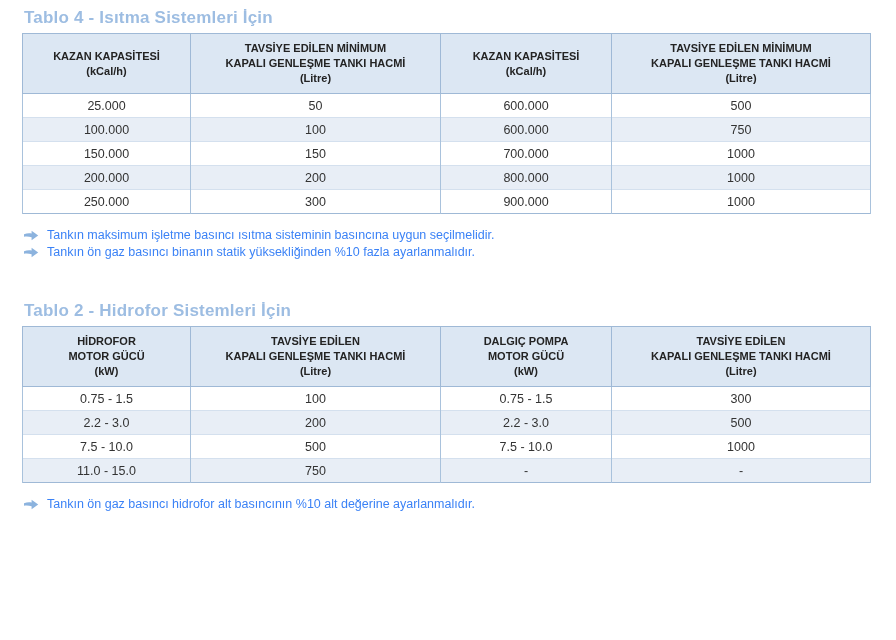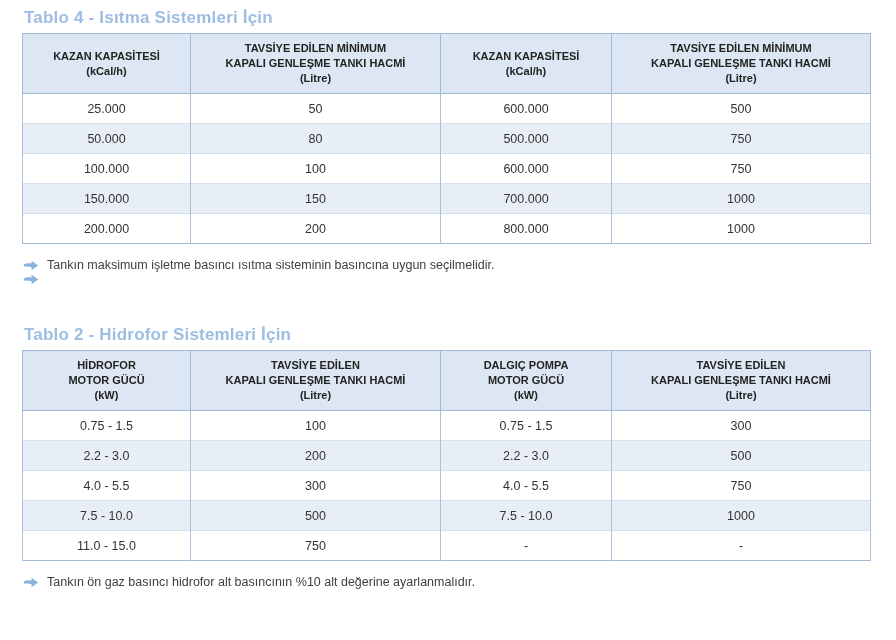--- a/index.html
+++ b/index.html
@@ -34,34 +34,34 @@
     padding:7px 4px;
     line-height:1.35;
     white-space:pre-line;
     height:60px;
   }
   tbody td {
     font-size:12.5px;
     color:#333333;
     text-align:center;
     vertical-align:middle;
-    height:30px;
+    height:24px;
     padding:0 4px;
     border-left:1px solid #a9c2dc;
     border-right:1px solid #a9c2dc;
     border-top:1px solid #d4e0ee;
   }
   tbody tr:first-child td { border-top:none; }
   tbody tr:nth-child(even) td { background:#e8eef6; }
   .notes { margin:13px 0 0 2px; }
   .note {
     display:flex;
     align-items:center;
     font-size:12.5px;
-    color:#404040;
+    color:#3b82f6;
     line-height:17px;
   }
   .arrow-icon {
     display:inline-block;
     width:15px;
     height:11px;
     margin-right:8px;
     flex:0 0 auto;
   }
   .arrow-icon svg { display:block; width:15px; height:11px; }
@@ -93,61 +93,62 @@
     </tr>
   </thead>
   <tbody>
       <tr>
         <td>25.000</td>
         <td>50</td>
         <td>600.000</td>
         <td>500</td>
       </tr>
       <tr>
-        <td>50.000</td>
-        <td>80</td>
-        <td>500.000</td>
-        <td>750</td>
-      </tr>
-      <tr>
         <td>100.000</td>
         <td>100</td>
         <td>600.000</td>
         <td>750</td>
       </tr>
       <tr>
         <td>150.000</td>
         <td>150</td>
         <td>700.000</td>
         <td>1000</td>
       </tr>
       <tr>
         <td>200.000</td>
         <td>200</td>
         <td>800.000</td>
+        <td>1000</td>
+      </tr>
+      <tr>
+        <td>250.000</td>
+        <td>300</td>
+        <td>900.000</td>
         <td>1000</td>
       </tr>
     </tbody>
 </table>
 
 <div class="notes">
   <div class="note">
     <span class="arrow-icon">
       <svg viewBox="0 0 15 11">
           <path d="M0 4.2 C2.6 3.1 5.2 2.9 7.6 3.4 L7.6 0.8 L14.2 5.4 L7.6 10.2 L7.6 7.2 C5.2 6.6 2.4 6.1 0 6.8 Z" fill="#8cb3de"></path>
         </svg>
     </span>
     <span>Tankın maksimum işletme basıncı ısıtma sisteminin basıncına uygun seçilmelidir.</span>
   </div>
   <div class="note">
     <span class="arrow-icon">
       <svg viewBox="0 0 15 11">
           <path d="M0 4.2 C2.6 3.1 5.2 2.9 7.6 3.4 L7.6 0.8 L14.2 5.4 L7.6 10.2 L7.6 7.2 C5.2 6.6 2.4 6.1 0 6.8 Z" fill="#8cb3de"></path>
         </svg>
     </span>
+    <span>Tankın ön gaz basıncı binanın statik yüksekliğinden %10 fazla ayarlanmalıdır.</span>
   </div>
 </div>
 
 <h2 class="section-title second">Tablo 2 - Hidrofor Sistemleri İçin</h2>
 
 <table>
   <colgroup>
     <col style="width:168px">
       <col style="width:250px">
       <col style="width:171px">
@@ -176,26 +177,20 @@
         <td>0.75 - 1.5</td>
         <td>300</td>
       </tr>
       <tr>
         <td>2.2 - 3.0</td>
         <td>200</td>
         <td>2.2 - 3.0</td>
         <td>500</td>
       </tr>
       <tr>
-        <td>4.0 - 5.5</td>
-        <td>300</td>
-        <td>4.0 - 5.5</td>
-        <td>750</td>
-      </tr>
-      <tr>
         <td>7.5 - 10.0</td>
         <td>500</td>
         <td>7.5 - 10.0</td>
         <td>1000</td>
       </tr>
       <tr>
         <td>11.0 - 15.0</td>
         <td>750</td>
         <td>-</td>
         <td>-</td>

